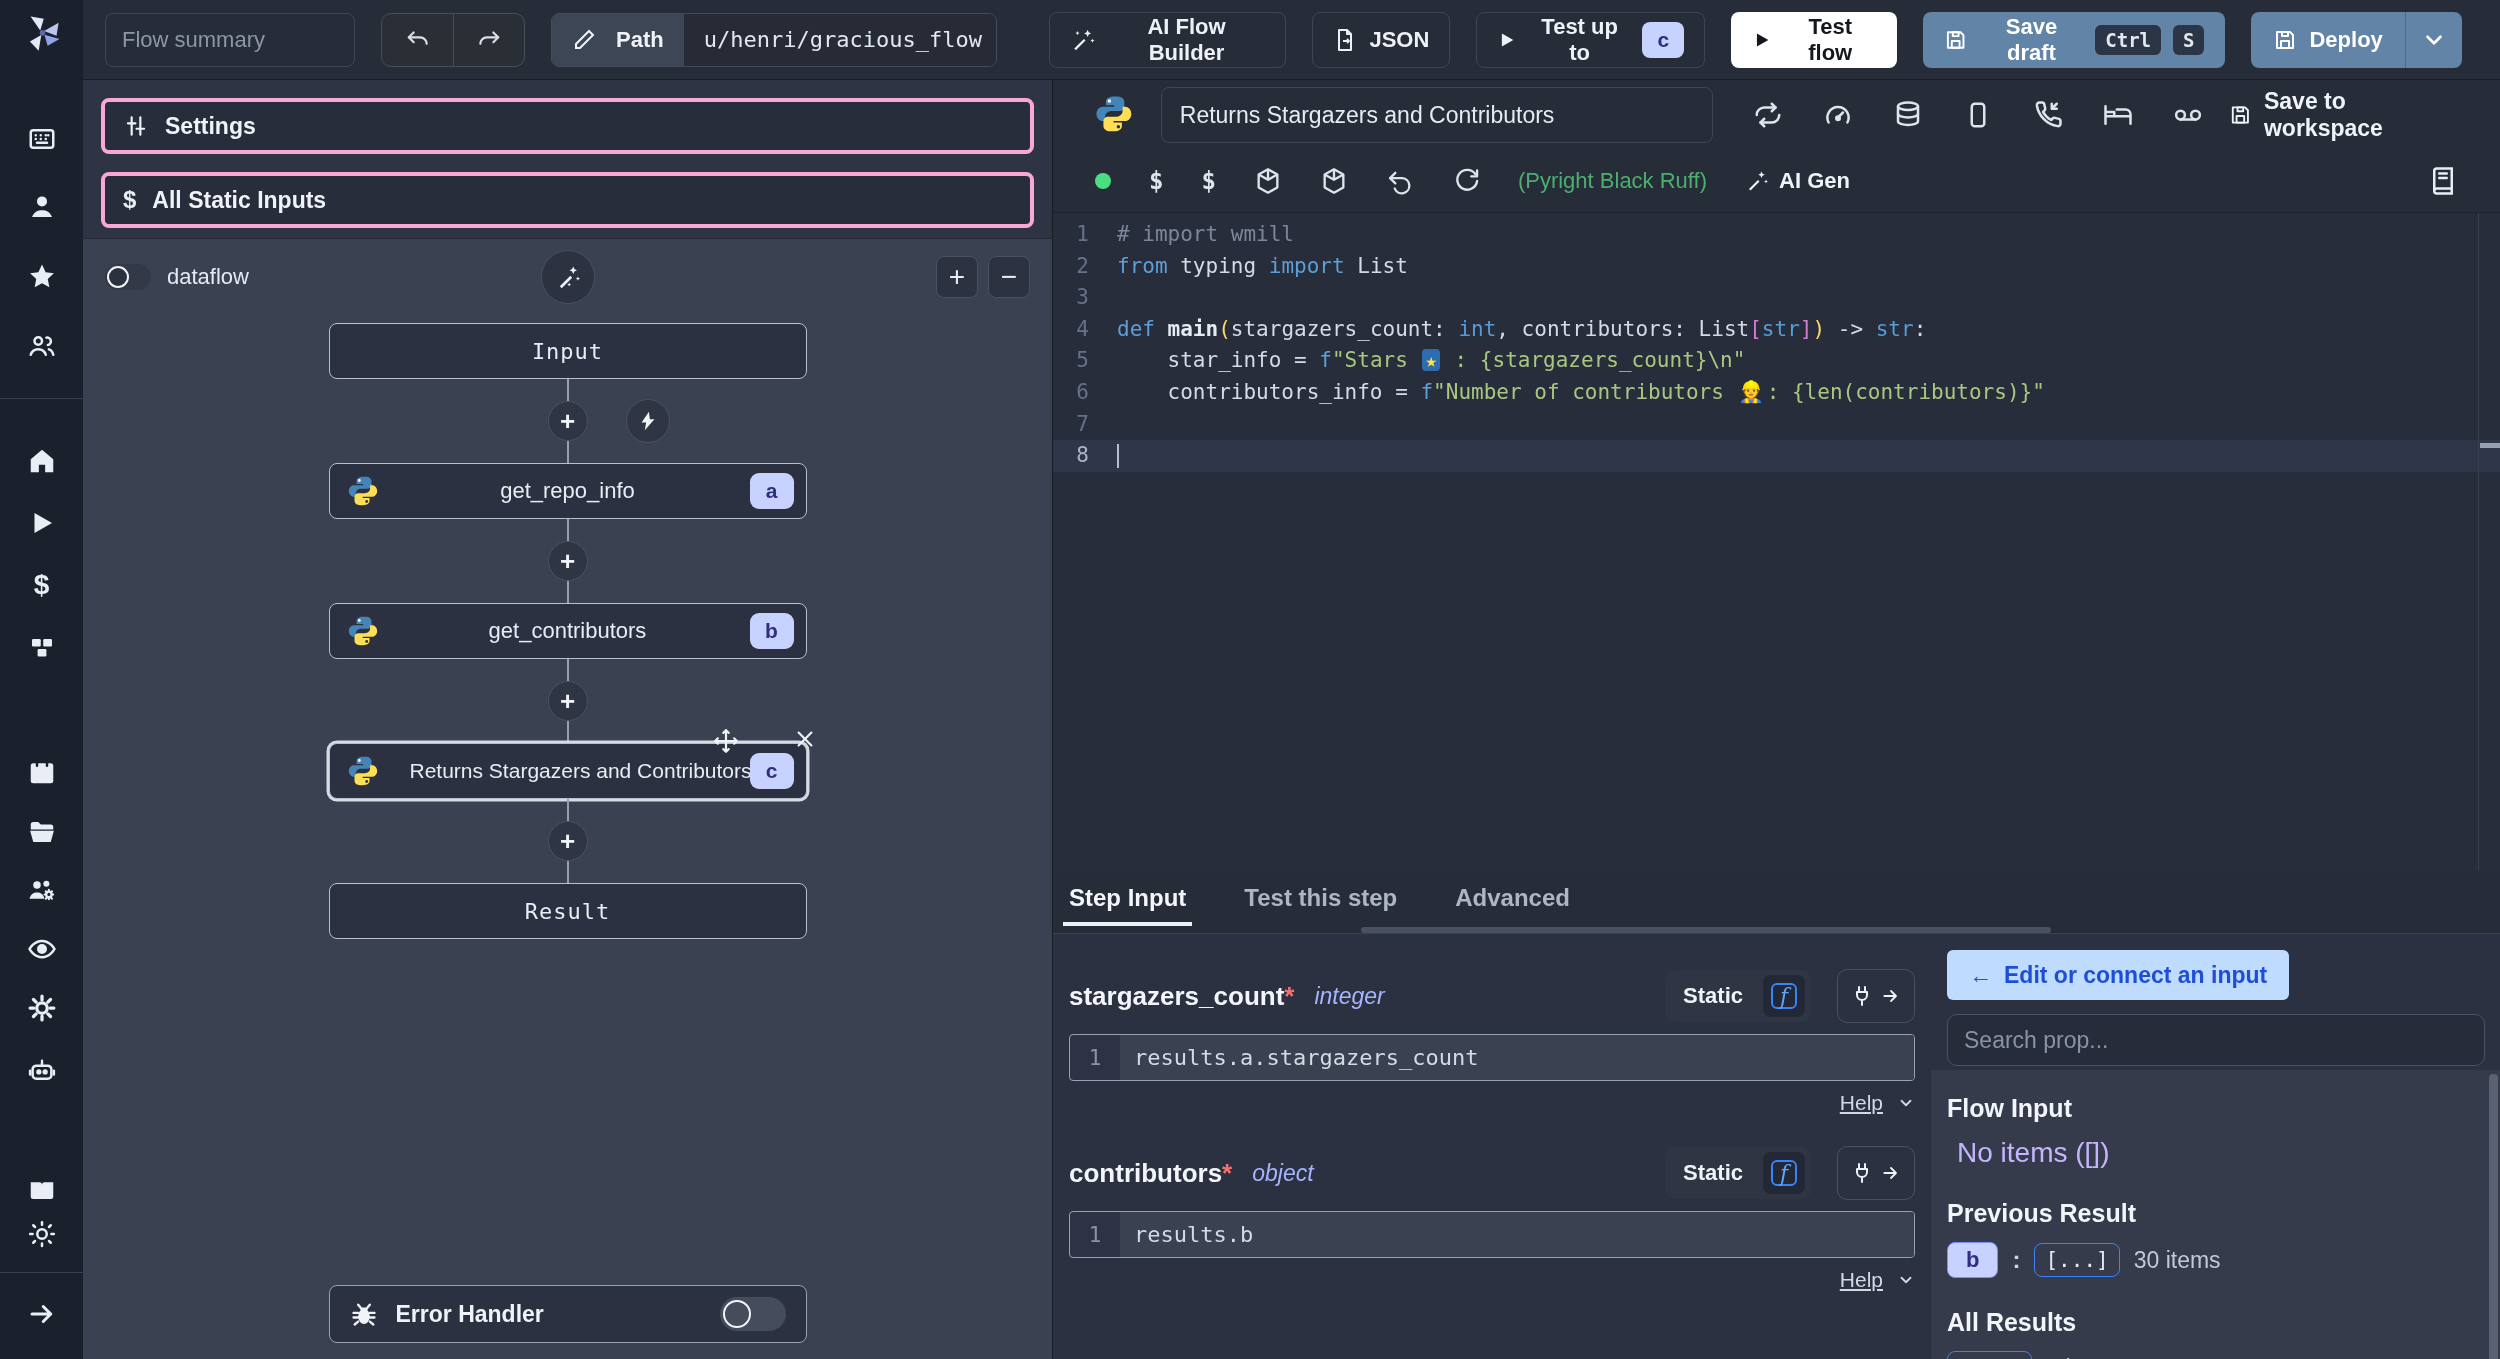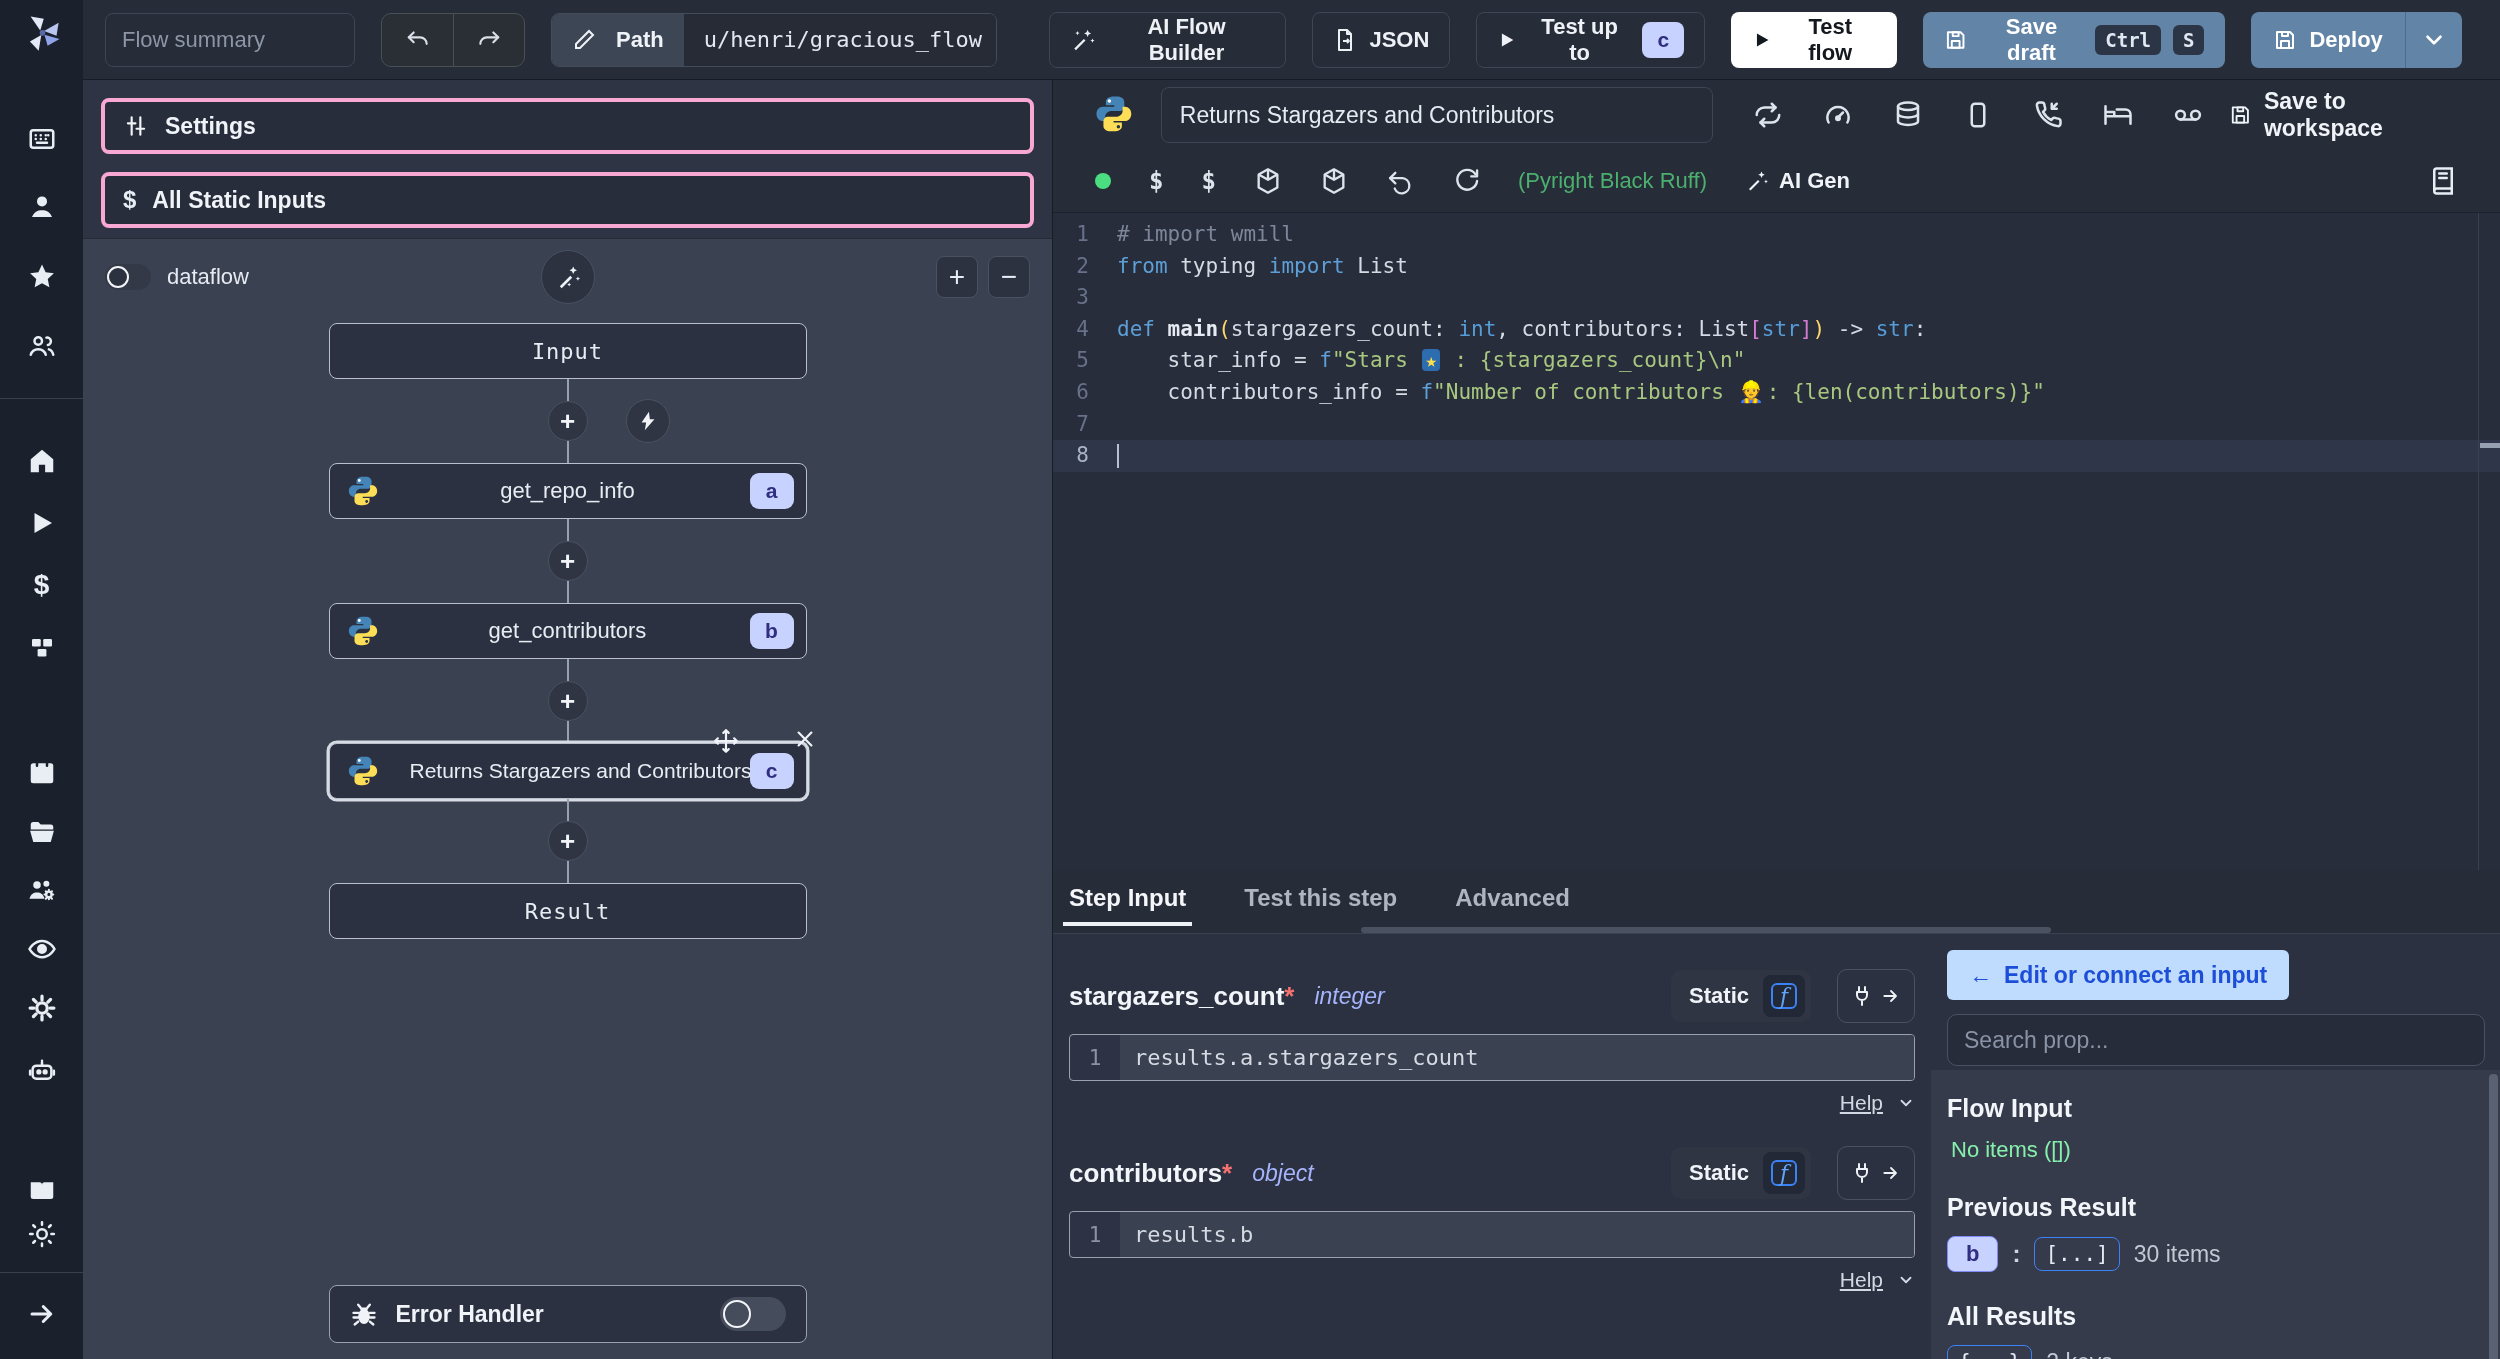--- a/index.html
+++ b/index.html
@@ -101,39 +101,39 @@
   .tab.active::after { content:""; position:absolute; left:-6px; right:-6px; bottom:0; height:4px; background:#eef1f6; }
   #tab-thumb { position:absolute; left:308px; bottom:0; width:690px; height:6px; background:#4a5160; border-radius:3px; }
 
   
   #step-panel { position:absolute; left:0; top:854px; width:878px; bottom:0; background:#2b3140; padding:0 16px; }
   .field-head { display:flex; align-items:center; margin-top:34px; height:56px; }
   .fname { font-size:26px; font-weight:700; color:#f2f5f9; }
   .freq { color:#f87171; font-size:26px; font-weight:700; }
   .ftype { font-size:23px; font-style:italic; color:#a5b4fc; margin-left:20px; }
   .fcontrols { margin-left:auto; display:flex; align-items:center; gap:26px; }
-  .static-pill { display:flex; align-items:center; background:#2f3542; border-radius:10px; padding:5px 6px 5px 18px; gap:14px; cursor:pointer; }
+  .static-pill { display:flex; align-items:center; background:#2f3542; border-radius:10px; padding:5px 6px 5px 18px; gap:20px; cursor:pointer; }
   .static-pill .slabel { font-size:22px; font-weight:700; color:#f0f3f8; }
   .fbox { width:42px; height:42px; background:#222835; border-radius:8px; display:flex; align-items:center; justify-content:center; }
   .fbox .fglyph { font-family:"DejaVu Serif",serif; font-style:italic; font-size:22px; color:#60a5fa; border:2px solid #3b82f6; border-radius:6px; width:26px; height:26px; display:flex; align-items:center; justify-content:center; }
   .plug-btn { width:78px; height:54px; border:1px solid #4a5160; border-radius:10px; display:flex; align-items:center; justify-content:center; gap:6px; color:#eef1f6; cursor:pointer; background:transparent; }
   .expr-box { margin-top:10px; height:47px; border:1px solid #99a1b1; border-radius:4px; background:#2d3344; display:flex; overflow:hidden; cursor:text; }
   .expr-box .xg { width:50px; display:flex; align-items:center; justify-content:center; color:#8a93a5; font-family:"DejaVu Sans Mono",monospace; font-size:21px; flex:none; }
   .expr-box .xv { flex:1; background:#3a4150; display:flex; align-items:center; padding-left:14px; font-family:"DejaVu Sans Mono",monospace; font-size:22px; color:#d5dae3; }
   .help-row { display:flex; justify-content:flex-end; align-items:center; gap:14px; margin-top:10px; color:#d3d9e3; }
   .help-link { font-size:21px; text-decoration:underline; cursor:pointer; }
 
   
   #props-panel { position:absolute; left:878px; top:854px; right:0; bottom:0; background:#2b3140; }
   .edit-connect { margin:16px 0 0 16px; display:inline-flex; align-items:center; gap:12px; background:#bfdbfe; color:#1d4ed8; font-size:23px; font-weight:700; border:none; border-radius:6px; height:50px; padding:0 22px; cursor:pointer; font-family:"Liberation Sans",sans-serif; }
   .prop-search { display:block; margin:14px 16px 0 16px; width:538px; height:52px; background:#262c39; border:1px solid #4a5160; border-radius:10px; color:#e6eaf2; font-size:23px; padding:0 16px; font-family:"Liberation Sans",sans-serif; }
   .prop-search::placeholder { color:#8a93a5; }
   #props-scroll { position:absolute; left:0; right:0; top:136px; bottom:0; background:#353b4a; padding:24px 16px 0 16px; }
   .ph { font-size:25px; font-weight:700; color:#f2f5f9; margin-bottom:14px; }
-  .pmeta { font-size:22px; color:#86efac; margin-left:4px; }
+  .pmeta { font-size:28px; color:#c4b5fd; margin-left:10px; }
   .psection { margin-bottom:30px; }
   .chip-row { display:flex; align-items:center; gap:14px; }
   .chip-key { background:#c7d2fe; border:1.5px solid #818cf8; border-radius:8px; color:#312e81; font-weight:700; font-size:22px; padding:4px 18px; cursor:pointer; }
   .chip-col { background:transparent; border:1.5px solid #3b82f6; border-radius:8px; color:#e5e9f2; font-family:"DejaVu Sans Mono",monospace; font-size:21px; padding:4px 10px; cursor:pointer; }
   .colon { font-size:24px; font-weight:700; color:#cfd5e1; }
   .items-label { font-size:23px; color:#c3c9d4; }
   #props-sb { position:absolute; right:2px; top:140px; width:9px; height:300px; background:#5a6172; border-radius:4px; }
 </style>
 </head>
 <body>

